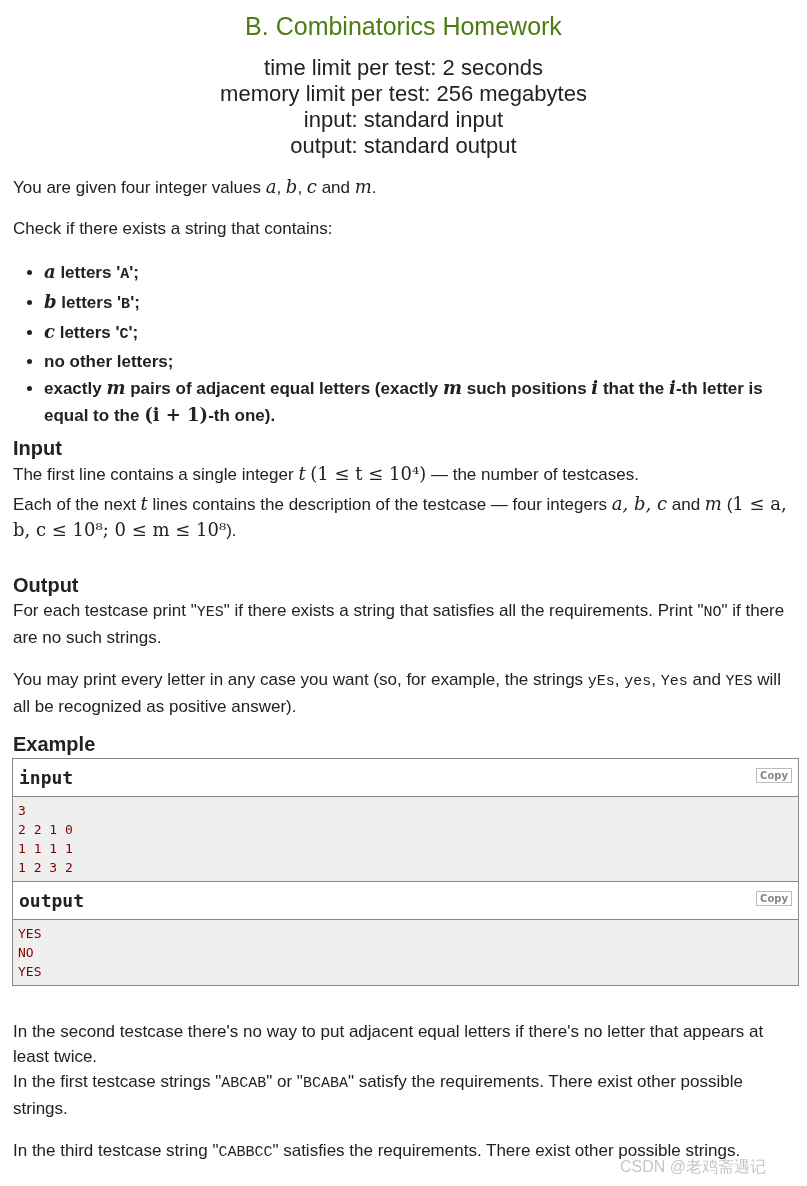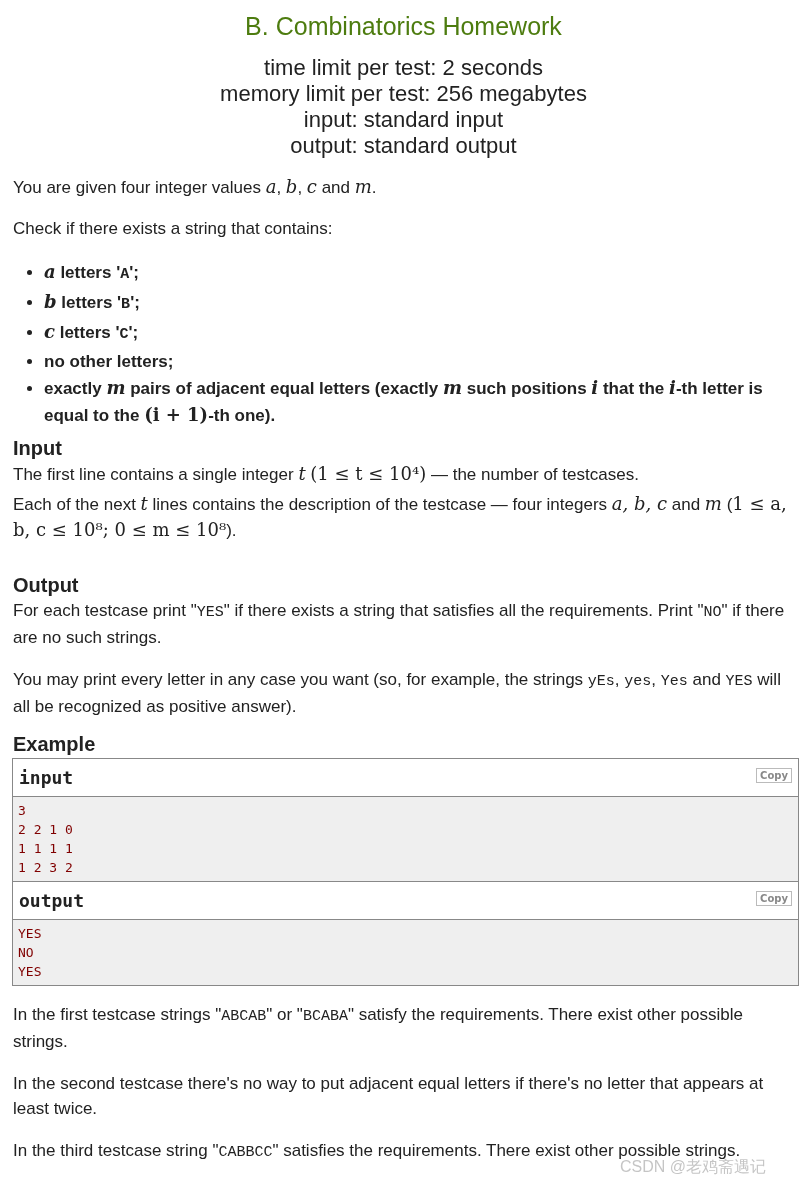--- a/index.html
+++ b/index.html
@@ -74,18 +74,18 @@
   <div class="sh divider">
     <span class="lbl">output</span>
     <span class="copy">Copy</span>
   </div>
   <div class="sc out">YES
 NO
 YES</div>
 </div>
 
 <div class="block" style="top:1002px;">
+  <div style="margin-top:17px;">In the second testcase there's no way to put adjacent equal letters if there's no letter that appears at least twice.</div>
   <div><span>In the first testcase strings "</span><span class="tt">ABCAB</span><span>" or "</span><span class="tt">BCABA</span><span>" satisfy the requirements. There exist other possible strings.</span></div>
-  <div style="margin-top:17px;">In the second testcase there's no way to put adjacent equal letters if there's no letter that appears at least twice.</div>
   <div style="margin-top:17px;"><span>In the third testcase string "</span><span class="tt">CABBCC</span><span>" satisfies the requirements. There exist other possible strings.</span></div>
 </div>
 
 <div class="wm">CSDN @老鸡斋遇记</div>
 
 </body></html>

